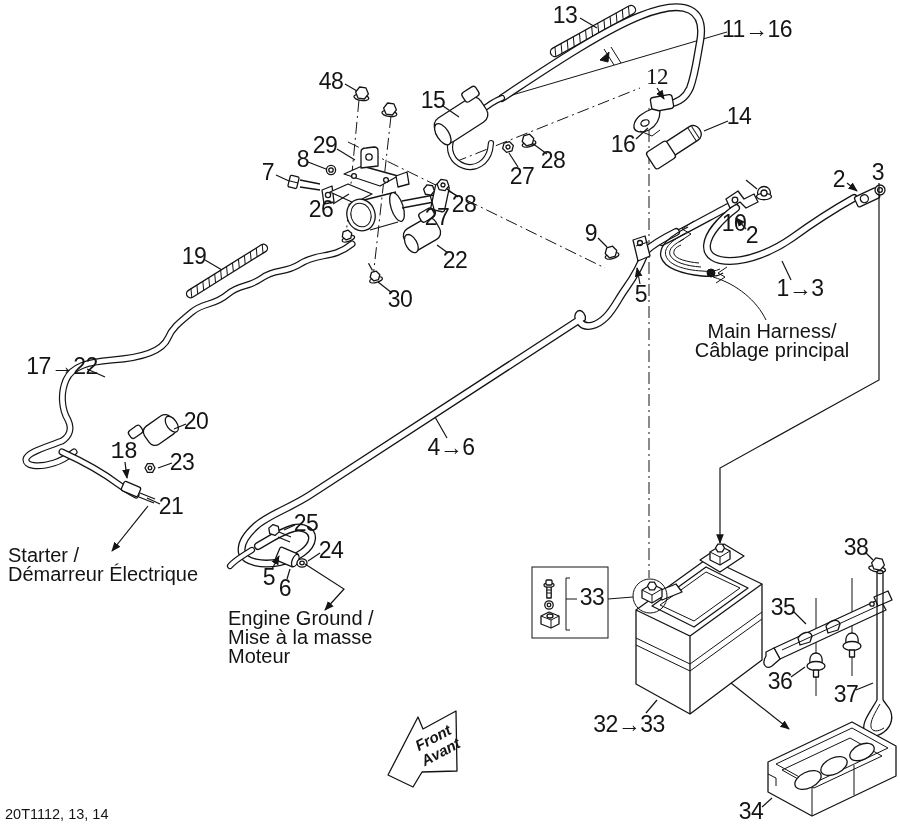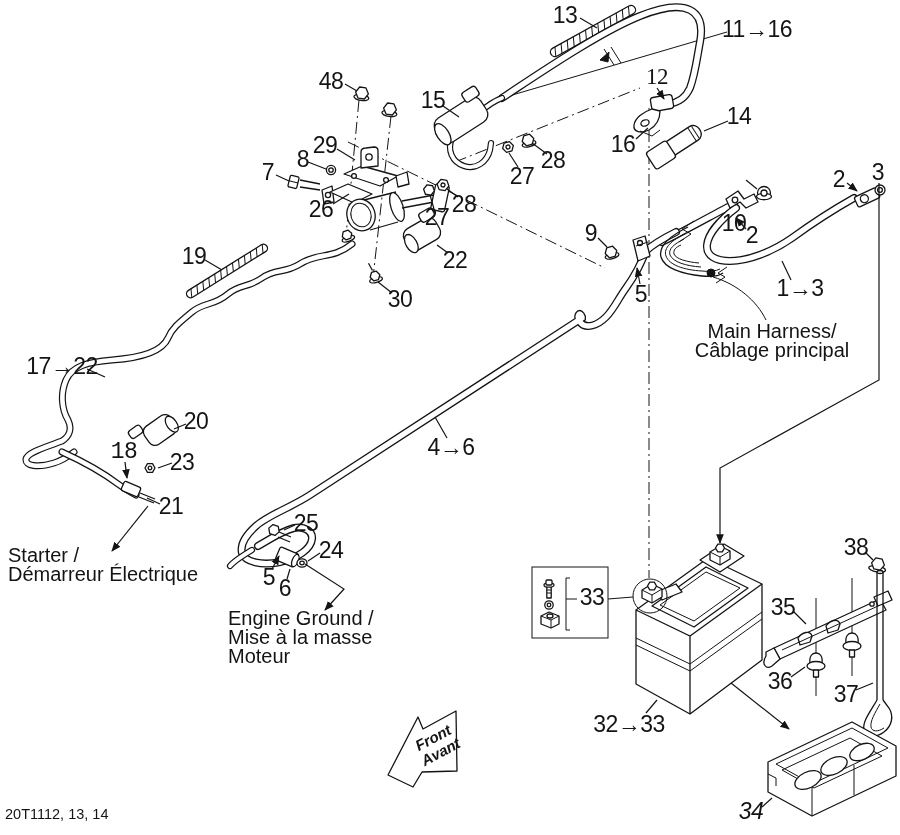--- a/index.html
+++ b/index.html
@@ -487,16 +487,16 @@
       <div class="callout" style="left: 306px; top: 523px;">25</div>
       <div class="callout" style="left: 331px; top: 550px;">24</div>
       <div class="callout" style="left: 269px; top: 577px;">5</div>
       <div class="callout" style="left: 285px; top: 588px;">6</div>
       <div class="callout" style="left: 592px; top: 597px;">33</div>
       <div class="callout" style="left: 856px; top: 547px;">38</div>
       <div class="callout" style="left: 783px; top: 607px;">35</div>
       <div class="callout" style="left: 780px; top: 681px;">36</div>
       <div class="callout" style="left: 846px; top: 694px;">37</div>
       <div class="callout" style="left: 629px; top: 724px;">32→33</div>
-      <div class="callout" style="left: 751px; top: 811px; font-style: italic;">34</div>
+      <div class="callout" style="left: 751px; top: 811px;">34</div>
     </div>
 
 </div>
 
 </body></html>

